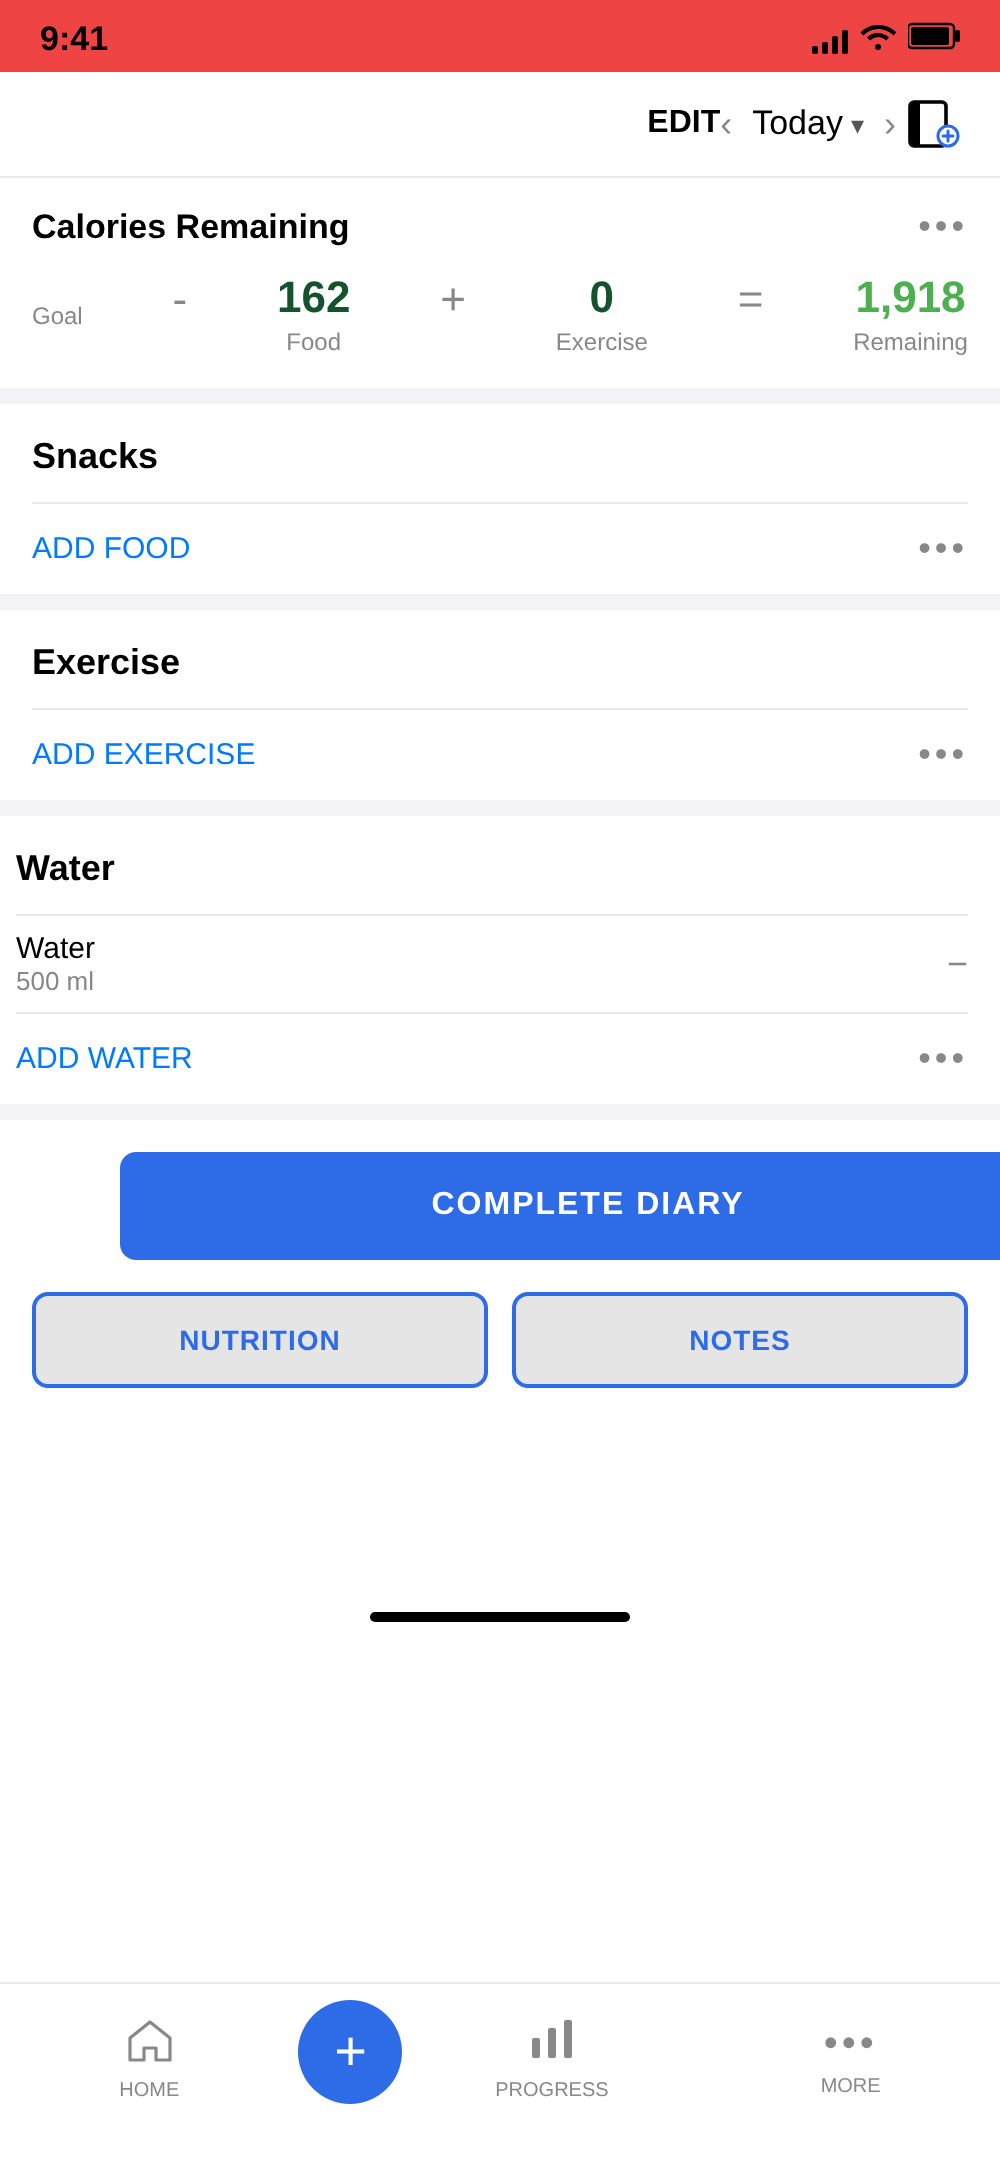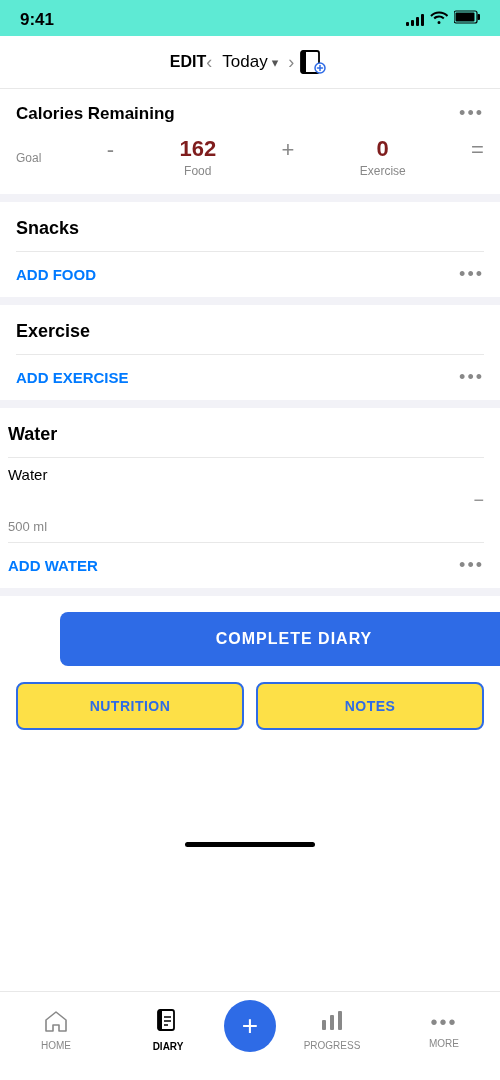--- a/index.html
+++ b/index.html
@@ -11,23 +11,23 @@
       width: 500px;
       min-height: 1080px;
       overflow-x: hidden;
       position: relative;
     }
 
     
     .status-bar {
       display: flex;
       justify-content: space-between;
-      align-items: flex-start;
+      align-items: center;
       padding: 10px 20px 6px 20px;
-      background: #5eead4;
+      background: #ef4444;
     }
     .status-time {
       font-size: 17px;
       font-weight: 600;
       color: #000;
     }
     .status-icons {
       display: flex;
       align-items: center;
       gap: 6px;
@@ -41,21 +41,21 @@
     .signal-bars span {
       background: #000;
       border-radius: 1px;
       width: 3px;
     }
 
     
     .toolbar {
       display: flex;
       align-items: center;
-      justify-content: center;
+      justify-content: flex-end;
       padding: 8px 16px 8px 16px;
       border-bottom: 1px solid #e8e8e8;
     }
     .toolbar-edit {
       font-size: 16px;
       font-weight: 600;
       color: #000;
     }
     .toolbar-nav {
       display: flex;
@@ -111,21 +111,21 @@
       justify-content: space-between;
     }
     .cal-item {
       display: flex;
       flex-direction: column;
       align-items: center;
     }
     .cal-value {
       font-size: 22px;
       font-weight: 600;
-      color: #7f1d1d;
+      color: #14532d;
     }
     .cal-value.green { color: #4CAF50; }
     .cal-label {
       font-size: 12px;
       color: #888;
       margin-top: 2px;
     }
     .cal-operator {
       font-size: 22px;
       color: #888;
@@ -157,21 +157,21 @@
     }
     .section-action-row {
       display: flex;
       justify-content: space-between;
       align-items: center;
       padding: 12px 0;
       border-top: 1px solid #e8e8e8;
     }
     .add-link {
       font-size: 15px;
-      font-weight: 700;
+      font-weight: 400;
       color: #007AFF;
     }
 
     
     .water-section {
       background: #fff;
       padding: 16px 16px 0 8px;
       border-bottom: 8px solid #f2f2f7;
     }
     .water-entry {
@@ -181,21 +181,20 @@
       align-items: center;
       border-top: 1px solid #e8e8e8;
     }
     .water-entry-info .water-name {
       font-size: 15px;
       color: #000;
     }
     .water-entry-info .water-amount {
       font-size: 13px;
       color: #888;
-      margin-top: 36px;
     }
     .water-minus {
       font-size: 18px;
       color: #888;
     }
     .water-action-row {
       display: flex;
       justify-content: space-between;
       align-items: center;
       padding: 12px 0;
@@ -226,21 +225,21 @@
 
     
     .secondary-buttons {
       display: flex;
       gap: 12px;
       padding: 0 16px 16px 16px;
       background: #fff;
     }
     .secondary-btn {
       flex: 1;
-      background: #fde047;
+      background: #e5e5e5;
       border: 2px solid #2E6BE6;
       color: #2E6BE6;
       border-radius: 8px;
       padding: 14px;
       font-size: 14px;
       font-weight: 700;
       letter-spacing: 0.5px;
       cursor: pointer;
       text-align: center;
     }
@@ -369,20 +368,24 @@
 
     <span class="cal-operator">+</span>
 
     <div class="cal-item">
       <span class="cal-value">0</span>
       <span class="cal-label">Exercise</span>
     </div>
 
     <span class="cal-operator">=</span>
 
+    <div class="cal-item">
+      <span class="cal-value green">1,918</span>
+      <span class="cal-label">Remaining</span>
+    </div>
   </div>
 </div>
 
 <div class="section">
   <div class="section-title">Snacks</div>
   <div class="section-action-row">
     <span class="add-link">ADD FOOD</span>
     <span class="more-dots">•••</span>
   </div>
 </div>
@@ -422,32 +425,20 @@
 <div class="bottom-spacer"></div>
 
 <div class="bottom-nav">
   <div class="nav-item">
     <span class="nav-item-icon">
       <svg width="24" height="22" viewBox="0 0 24 22" fill="none">
         <path d="M12 2L2 10v11h7v-6h6v6h7V10L12 2z" stroke="#888" stroke-width="1.6" fill="none" stroke-linejoin="round"></path>
       </svg>
     </span>
     <span class="nav-item-label">HOME</span>
-  </div>
-  <div class="nav-item active">
-    <span class="nav-item-icon">
-      <svg width="22" height="24" viewBox="0 0 22 24">
-        <rect x="1" y="1" width="16" height="20" rx="2" fill="none" stroke="#000" stroke-width="1.8"></rect>
-        <rect x="1" y="1" width="4" height="20" rx="1" fill="#000"></rect>
-        <line x1="7" y1="8" x2="14" y2="8" stroke="#000" stroke-width="1.5"></line>
-        <line x1="7" y1="12" x2="14" y2="12" stroke="#000" stroke-width="1.5"></line>
-        <line x1="7" y1="16" x2="11" y2="16" stroke="#000" stroke-width="1.5"></line>
-      </svg>
-    </span>
-    <span class="nav-item-label">DIARY</span>
   </div>
   <div class="nav-plus-btn">+</div>
   <div class="nav-item">
     <span class="nav-item-icon">
       <svg width="24" height="22" viewBox="0 0 24 22" fill="none">
         <rect x="2" y="10" width="4" height="10" rx="1" fill="#888"></rect>
         <rect x="10" y="5" width="4" height="15" rx="1" fill="#888"></rect>
         <rect x="18" y="1" width="4" height="19" rx="1" fill="#888"></rect>
       </svg>
     </span>

